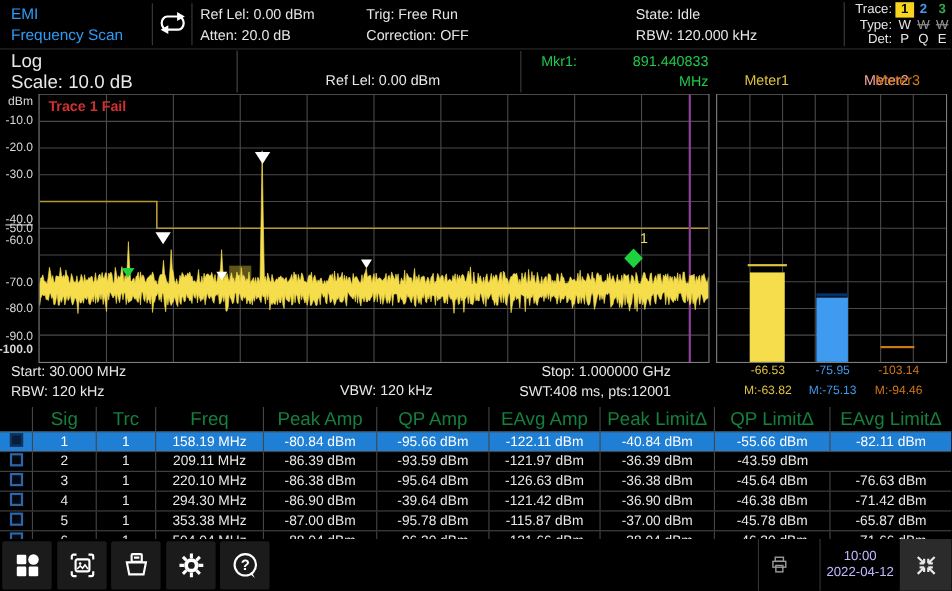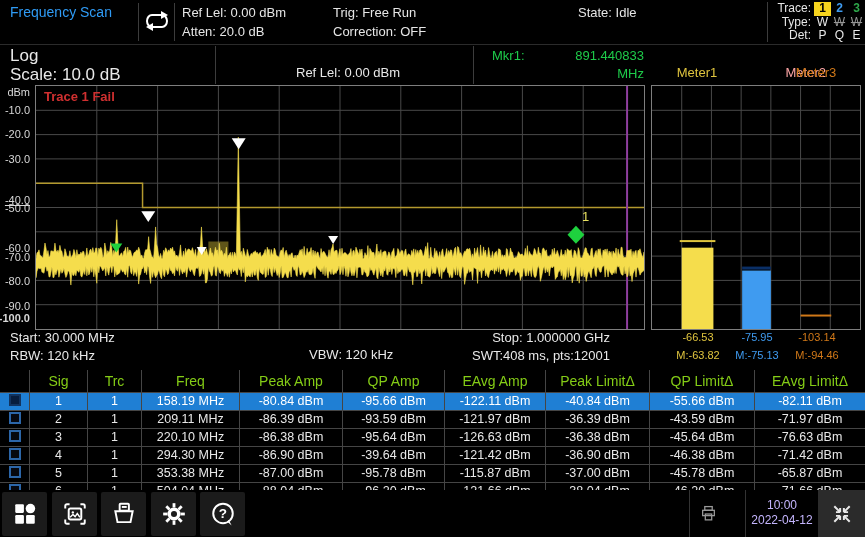--- a/index.html
+++ b/index.html
@@ -41,21 +41,21 @@
   #status-left{position:absolute;left:10px;top:0;line-height:18px;}
   #vbw{position:absolute;left:309px;top:18px;}
   #status-right{position:absolute;left:410px;top:0;width:200px;text-align:right;line-height:18px;}
   .meter-read{position:absolute;width:62px;text-align:center;font-size:11px;line-height:13px;}
   .meter-read .mval{display:block;margin-top:2px;}
   .meter-read .mmax{display:block;margin-top:5px;}
   
   #signal-table{position:absolute;left:0;top:370px;width:865px;height:120px;overflow:hidden;font-size:12.5px;}
   .t-row{display:grid;grid-template-columns:30px 58px 54px 98px 103px 102px 101px 104px 105px 110px;
          height:17px;line-height:17px;border-top:1px solid #454545;}
-  .t-row.t-head{height:22px;line-height:22px;border-top:none;color:#84cc16;font-size:14px;}
+  .t-row.t-head{height:22px;line-height:22px;border-top:none;color:#15803d;font-size:17px;}
   .t-cell{text-align:center;border-right:1px solid #454545;overflow:hidden;white-space:nowrap;}
   .t-cell:last-child{border-right:none;}
   .t-row.selected{background:#1f7fd4;color:#fff;}
   .cb{width:12px;height:12px;border:2px solid #2c66a8;background:#06080f;margin:1px auto 0 auto;box-sizing:border-box;}
   .t-row.selected .cb{border-color:#12335e;background:#071d3d;}
   
   #toolbar{position:absolute;left:0;top:490px;width:865px;height:47px;background:#000;}
   .tb-btn{position:absolute;top:2px;width:45px;height:44px;background:#1b1b1b;border-radius:2px;
           display:flex;align-items:center;justify-content:center;}
   #tb-divider1{left:689px;top:0;height:47px;}
@@ -65,20 +65,21 @@
   #expand-btn{position:absolute;left:818px;top:0;width:47px;height:47px;background:#2b2b2b;
               display:flex;align-items:center;justify-content:center;}
 </style>
 </head>
 <body>
 
 <div id="screen">
 
   <div id="header">
     <div class="app-title">
+      <div>EMI</div>
       <div>Frequency Scan</div>
     </div>
     <div class="vdiv" style="left:138px;top:3px;height:38px;"></div>
     <div id="loop-icon">
       <svg width="28" height="22" viewBox="0 0 28 22">
         <path d="M9 5 H19 A5 6 0 0 1 19 17 H9 A5 6 0 0 1 9 5 Z" fill="none" stroke="#fff" stroke-width="2"></path>
         <polygon points="18,1 25,5 18,9" fill="#fff"></polygon>
         <polygon points="10,13 3,17 10,21" fill="#fff"></polygon>
       </svg>
     </div>
@@ -86,20 +87,21 @@
     <div class="hgroup" style="left:182px;">
       <div>Ref Lel: 0.00 dBm</div>
       <div>Atten: 20.0 dB</div>
     </div>
     <div class="hgroup" style="left:333px;">
       <div>Trig: Free Run</div>
       <div>Correction: OFF</div>
     </div>
     <div class="hgroup" style="left:578px;">
       <div>State: Idle</div>
+      <div>RBW: 120.000 kHz</div>
     </div>
     <div class="vdiv" style="left:767px;top:2px;height:40px;"></div>
     <div id="trace-selector">
         <div class="ts-row">
           <span class="ts-label">Trace:</span>
           <span class="ts-cell tnum-active">1</span>
           <span class="ts-cell tnum-1">2</span>
           <span class="ts-cell tnum-2">3</span>
         </div>
         <div class="ts-row">
@@ -144,21 +146,21 @@
   </div>
 
   <div id="y-axis">
     <div class="unit">dBm</div>
     <div id="y-ticks">
         <div class="ytick" style="top: 17.5px;">-10.0</div>
         <div class="ytick" style="top: 42px;">-20.0</div>
         <div class="ytick" style="top: 66.5px;">-30.0</div>
         <div class="ytick" style="top: 108px; text-decoration: underline;">-40.0</div>
         <div class="ytick" style="top: 115.5px;">-50.0</div>
-        <div class="ytick" style="top: 156px; text-align: right;">-60.0</div>
+        <div class="ytick" style="top: 127px; text-align: right;">-60.0</div>
         <div class="ytick" style="top: 164.5px;">-70.0</div>
         <div class="ytick" style="top: 189px;">-80.0</div>
         <div class="ytick" style="top: 213.5px;">-90.0</div>
         <div class="ytick" style="top: 226px; font-weight: bold;">-100.0</div>
       </div>
   </div>
 
   <div id="plot">
     <div id="fail-text">Trace 1 Fail</div>
     <svg id="plot-svg" width="608" height="243" viewBox="0 0 610 245" preserveAspectRatio="none">
@@ -277,21 +279,20 @@
           <div class="cb"></div>
         </div>
         <div class="t-cell">2</div>
         <div class="t-cell">1</div>
         <div class="t-cell">209.11 MHz</div>
         <div class="t-cell">-86.39 dBm</div>
         <div class="t-cell">-93.59 dBm</div>
         <div class="t-cell">-121.97 dBm</div>
         <div class="t-cell">-36.39 dBm</div>
         <div class="t-cell">-43.59 dBm</div>
-        <div class="t-cell">-71.97 dBm</div>
       </div>
       <div class="t-row">
         <div class="t-cell">
           <div class="cb"></div>
         </div>
         <div class="t-cell">3</div>
         <div class="t-cell">1</div>
         <div class="t-cell">220.10 MHz</div>
         <div class="t-cell">-86.38 dBm</div>
         <div class="t-cell">-95.64 dBm</div>

